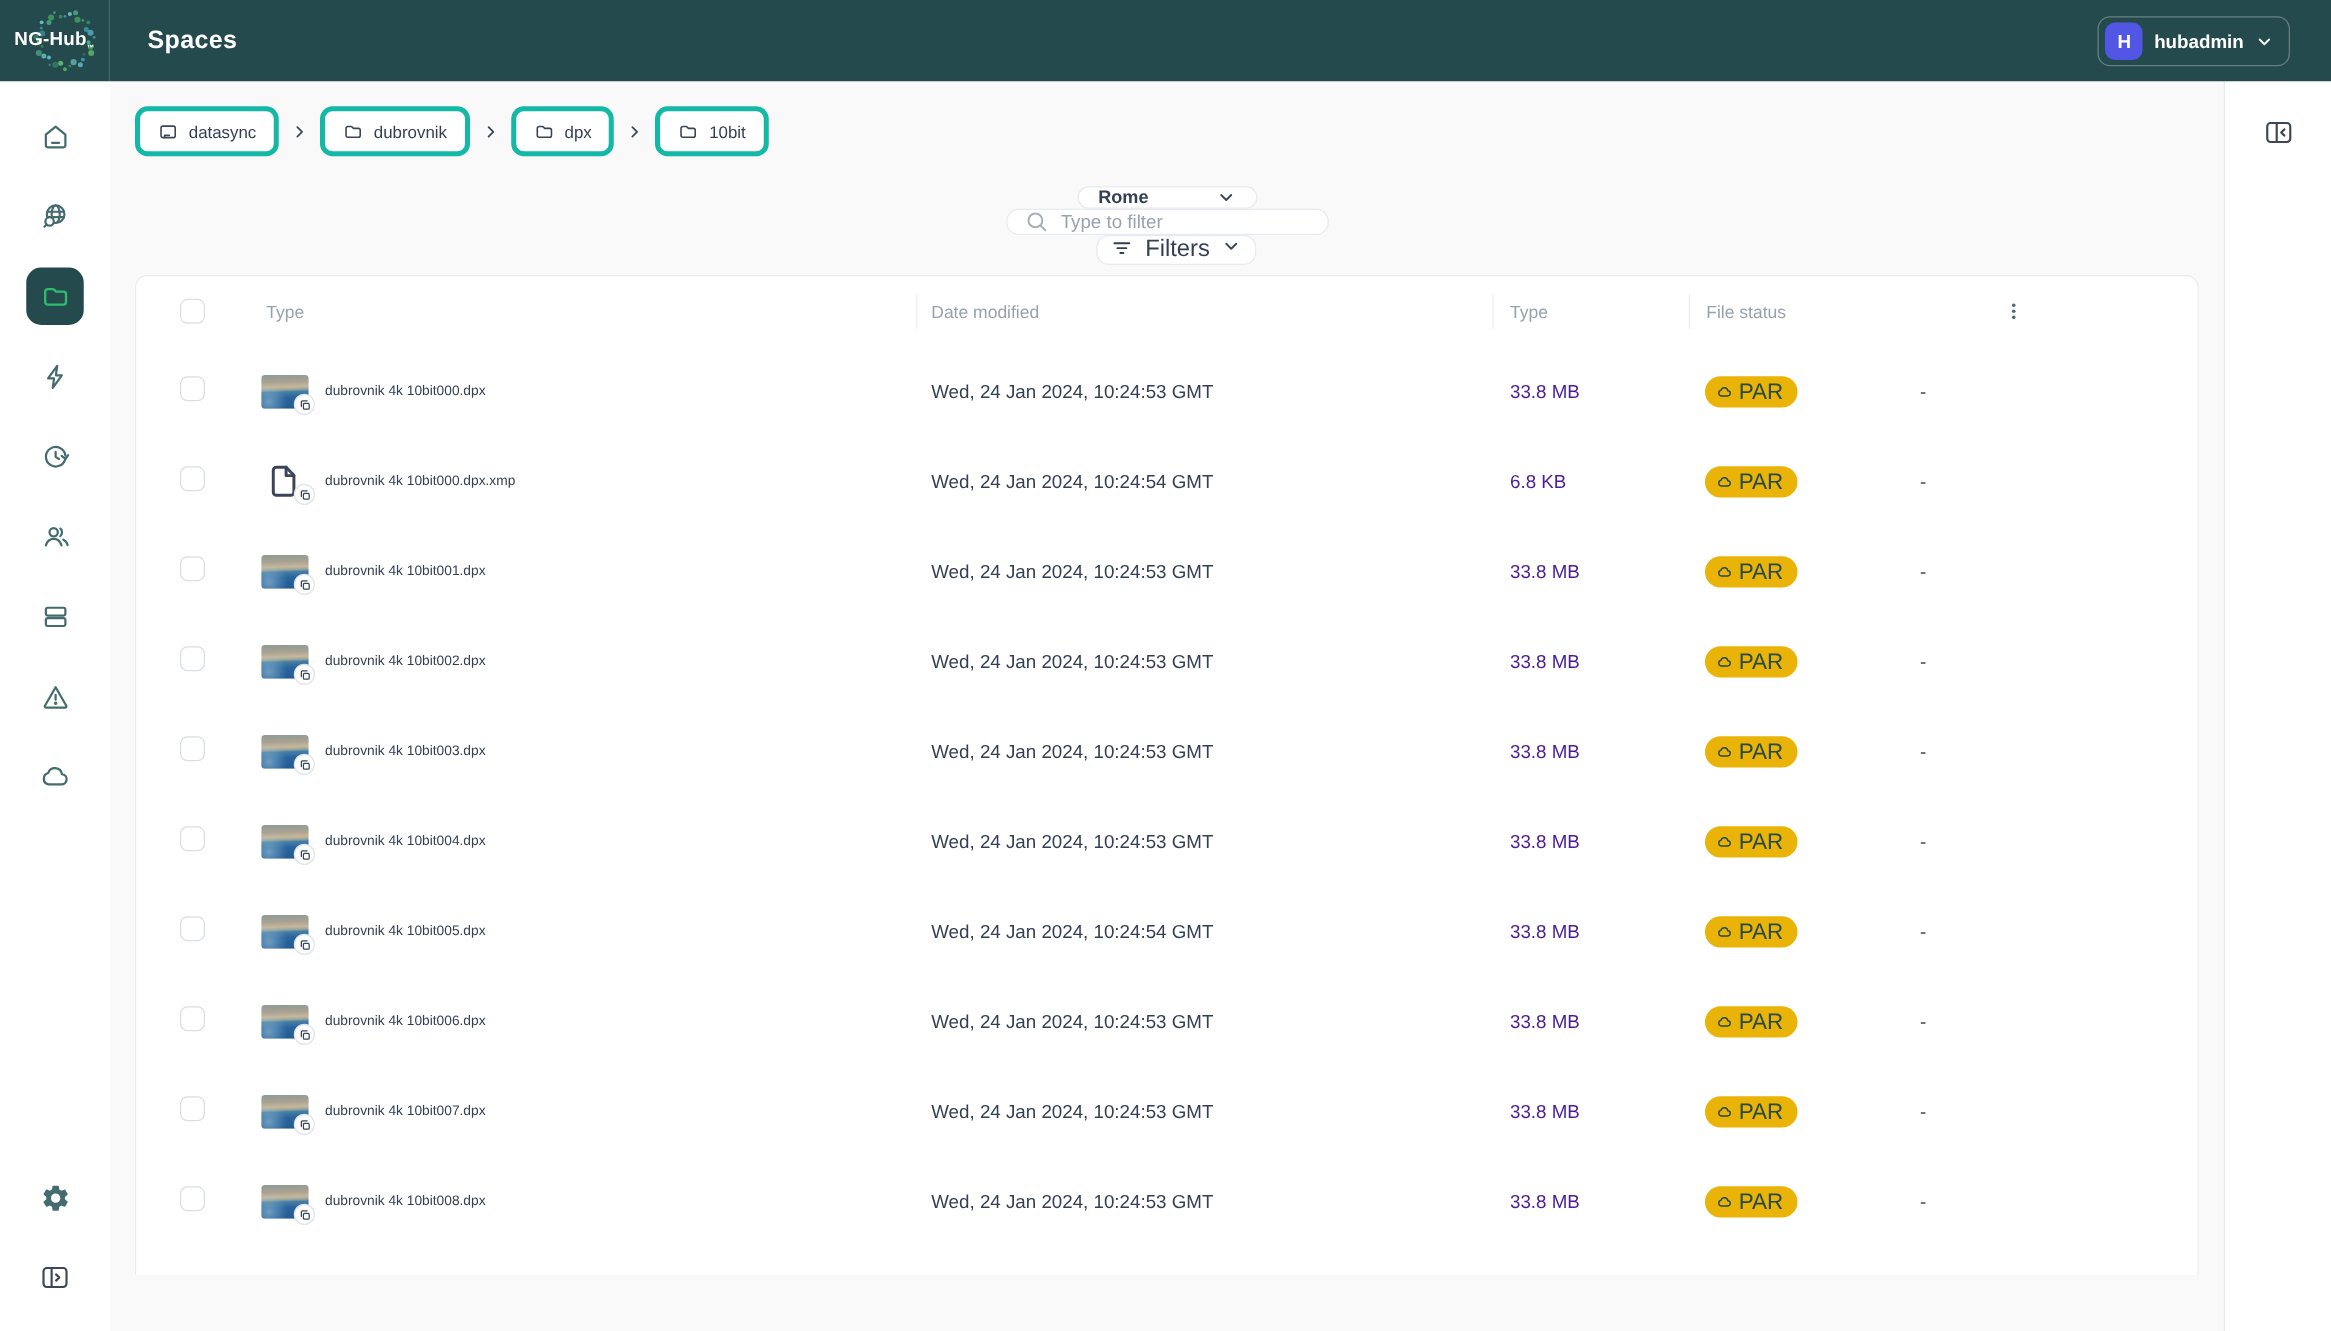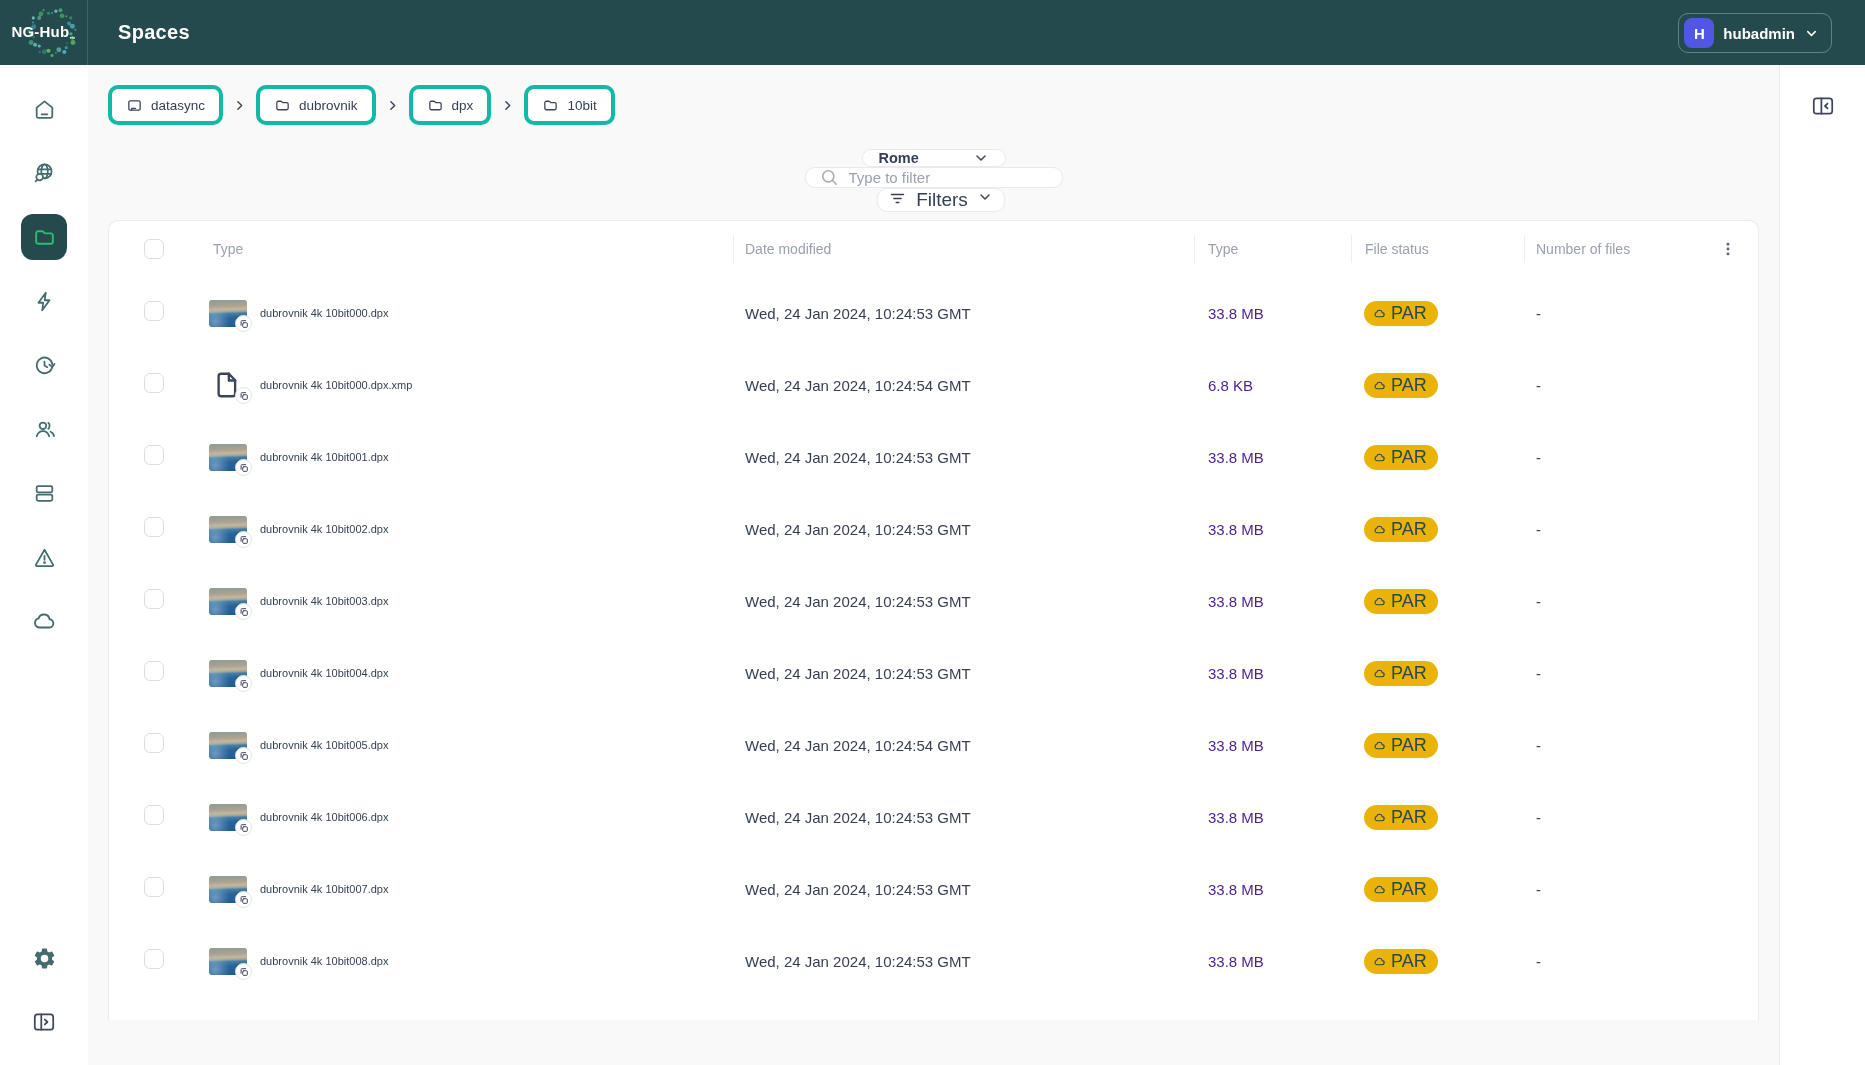--- a/index.html
+++ b/index.html
@@ -286,21 +286,20 @@
 
     <div class="card">
       <div class="thead">
         <div class="hc c-check">
             <span class="checkbox"></span>
           </div>
         <div class="hc hc-name">Type</div>
         <div class="hc hc-date lined">Date modified</div>
         <div class="hc hc-size lined">Type</div>
         <div class="hc hc-status lined">File status</div>
-        <div class="hc hc-files lined">Number of files</div>
         <div class="hc hc-menu">
           <button class="kebab-btn">
             <svg width="18" height="18" viewBox="0 0 24 24" fill="#596175">
                 <circle cx="12" cy="5.5" r="1.9"></circle>
                 <circle cx="12" cy="12" r="1.9"></circle>
                 <circle cx="12" cy="18.5" r="1.9"></circle>
               </svg>
           </button>
         </div>
       </div>

